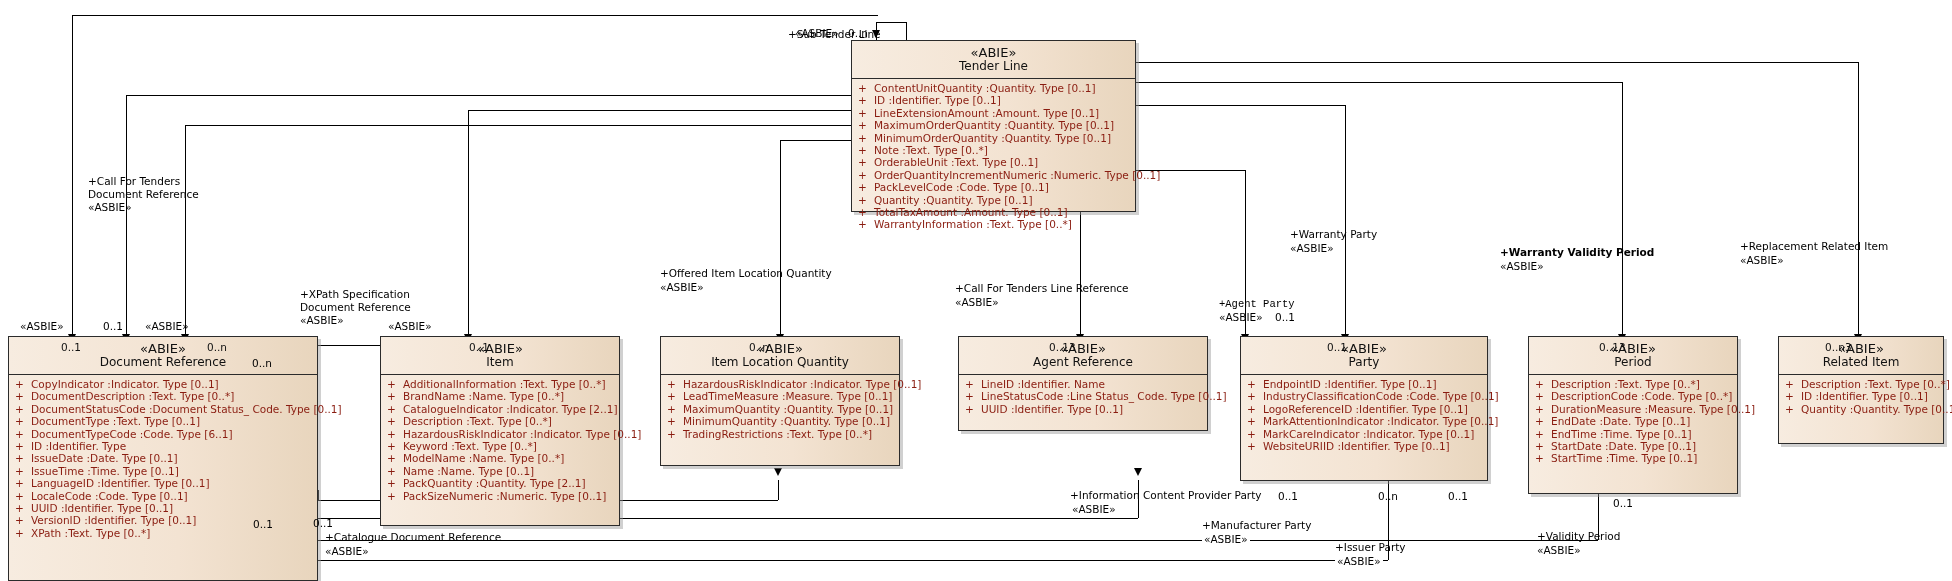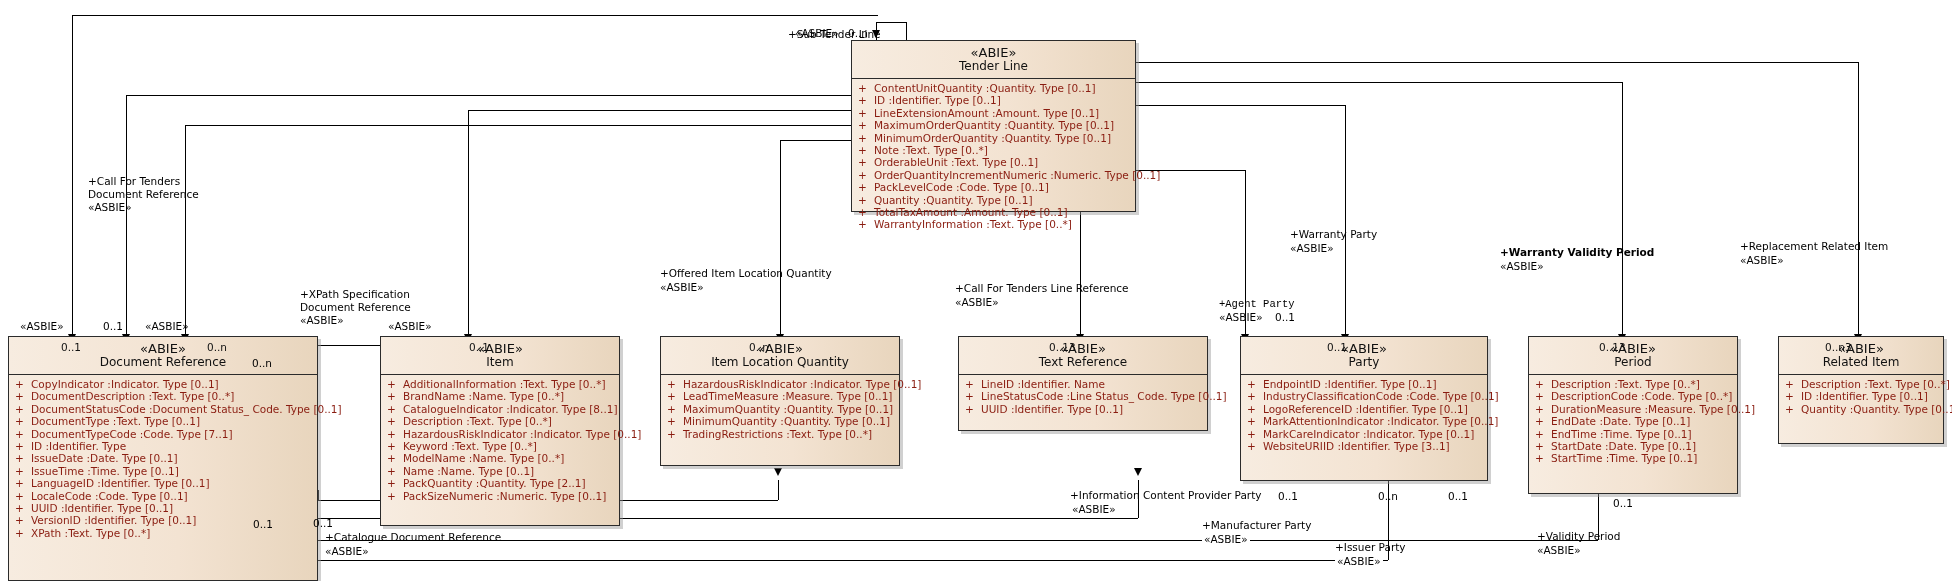--- a/index.html
+++ b/index.html
@@ -203,42 +203,42 @@
       <span class="mult-h" style="left:52px;">0..1</span>
       <span class="mult-h" style="left:198px;">0..n</span>
       <div class="stereo">«ABIE»</div>
       <div class="cname">Document Reference</div>
     </div>
     <div class="uml-attrs">
       <div class="attr"><span class="plus">+</span><span>CopyIndicator  :Indicator. Type [0..1]</span></div>
       <div class="attr"><span class="plus">+</span><span>DocumentDescription  :Text. Type [0..*]</span></div>
       <div class="attr"><span class="plus">+</span><span>DocumentStatusCode  :Document Status_ Code. Type [0..1]</span></div>
       <div class="attr"><span class="plus">+</span><span>DocumentType  :Text. Type [0..1]</span></div>
-      <div class="attr"><span class="plus">+</span><span>DocumentTypeCode  :Code. Type [7..1]</span></div>
+      <div class="attr"><span class="plus">+</span><span>DocumentTypeCode  :Code. Type [6..1]</span></div>
       <div class="attr"><span class="plus">+</span><span>ID  :Identifier. Type</span></div>
       <div class="attr"><span class="plus">+</span><span>IssueDate  :Date. Type [0..1]</span></div>
       <div class="attr"><span class="plus">+</span><span>IssueTime  :Time. Type [0..1]</span></div>
       <div class="attr"><span class="plus">+</span><span>LanguageID  :Identifier. Type [0..1]</span></div>
       <div class="attr"><span class="plus">+</span><span>LocaleCode  :Code. Type [0..1]</span></div>
       <div class="attr"><span class="plus">+</span><span>UUID  :Identifier. Type [0..1]</span></div>
       <div class="attr"><span class="plus">+</span><span>VersionID  :Identifier. Type [0..1]</span></div>
       <div class="attr"><span class="plus">+</span><span>XPath  :Text. Type [0..*]</span></div>
     </div>
   </div>
 
   <div class="uml-class" style="left:380px;top:336px;width:240px;height:190px;">
     <div class="uml-head">
       <span class="mult-h" style="left:88px;">0..1</span>
       <div class="stereo">«ABIE»</div>
       <div class="cname">Item</div>
     </div>
     <div class="uml-attrs">
       <div class="attr"><span class="plus">+</span><span>AdditionalInformation  :Text. Type [0..*]</span></div>
       <div class="attr"><span class="plus">+</span><span>BrandName  :Name. Type [0..*]</span></div>
-      <div class="attr"><span class="plus">+</span><span>CatalogueIndicator  :Indicator. Type [8..1]</span></div>
+      <div class="attr"><span class="plus">+</span><span>CatalogueIndicator  :Indicator. Type [2..1]</span></div>
       <div class="attr"><span class="plus">+</span><span>Description  :Text. Type [0..*]</span></div>
       <div class="attr"><span class="plus">+</span><span>HazardousRiskIndicator  :Indicator. Type [0..1]</span></div>
       <div class="attr"><span class="plus">+</span><span>Keyword  :Text. Type [0..*]</span></div>
       <div class="attr"><span class="plus">+</span><span>ModelName  :Name. Type [0..*]</span></div>
       <div class="attr"><span class="plus">+</span><span>Name  :Name. Type [0..1]</span></div>
       <div class="attr"><span class="plus">+</span><span>PackQuantity  :Quantity. Type [2..1]</span></div>
       <div class="attr"><span class="plus">+</span><span>PackSizeNumeric  :Numeric. Type [0..1]</span></div>
     </div>
   </div>
 
@@ -254,42 +254,42 @@
       <div class="attr"><span class="plus">+</span><span>MaximumQuantity  :Quantity. Type [0..1]</span></div>
       <div class="attr"><span class="plus">+</span><span>MinimumQuantity  :Quantity. Type [0..1]</span></div>
       <div class="attr"><span class="plus">+</span><span>TradingRestrictions  :Text. Type [0..*]</span></div>
     </div>
   </div>
 
   <div class="uml-class" style="left:958px;top:336px;width:250px;height:95px;">
     <div class="uml-head">
       <span class="mult-h" style="left:90px;">0..13</span>
       <div class="stereo">«ABIE»</div>
-      <div class="cname">Text Reference</div>
+      <div class="cname">Agent Reference</div>
     </div>
     <div class="uml-attrs">
       <div class="attr"><span class="plus">+</span><span>LineID  :Identifier. Name</span></div>
       <div class="attr"><span class="plus">+</span><span>LineStatusCode  :Line Status_ Code. Type [0..1]</span></div>
       <div class="attr"><span class="plus">+</span><span>UUID  :Identifier. Type [0..1]</span></div>
     </div>
   </div>
 
   <div class="uml-class" style="left:1240px;top:336px;width:248px;height:145px;">
     <div class="uml-head">
       <span class="mult-h" style="left:86px;">0..1</span>
       <div class="stereo">«ABIE»</div>
       <div class="cname">Party</div>
     </div>
     <div class="uml-attrs">
       <div class="attr"><span class="plus">+</span><span>EndpointID  :Identifier. Type [0..1]</span></div>
       <div class="attr"><span class="plus">+</span><span>IndustryClassificationCode  :Code. Type [0..1]</span></div>
       <div class="attr"><span class="plus">+</span><span>LogoReferenceID  :Identifier. Type [0..1]</span></div>
       <div class="attr"><span class="plus">+</span><span>MarkAttentionIndicator  :Indicator. Type [0..1]</span></div>
       <div class="attr"><span class="plus">+</span><span>MarkCareIndicator  :Indicator. Type [0..1]</span></div>
-      <div class="attr"><span class="plus">+</span><span>WebsiteURIID  :Identifier. Type [3..1]</span></div>
+      <div class="attr"><span class="plus">+</span><span>WebsiteURIID  :Identifier. Type [0..1]</span></div>
     </div>
   </div>
 
   <div class="uml-class" style="left:1528px;top:336px;width:210px;height:158px;">
     <div class="uml-head">
       <span class="mult-h" style="left:70px;">0..13</span>
       <div class="stereo">«ABIE»</div>
       <div class="cname">Period</div>
     </div>
     <div class="uml-attrs">

